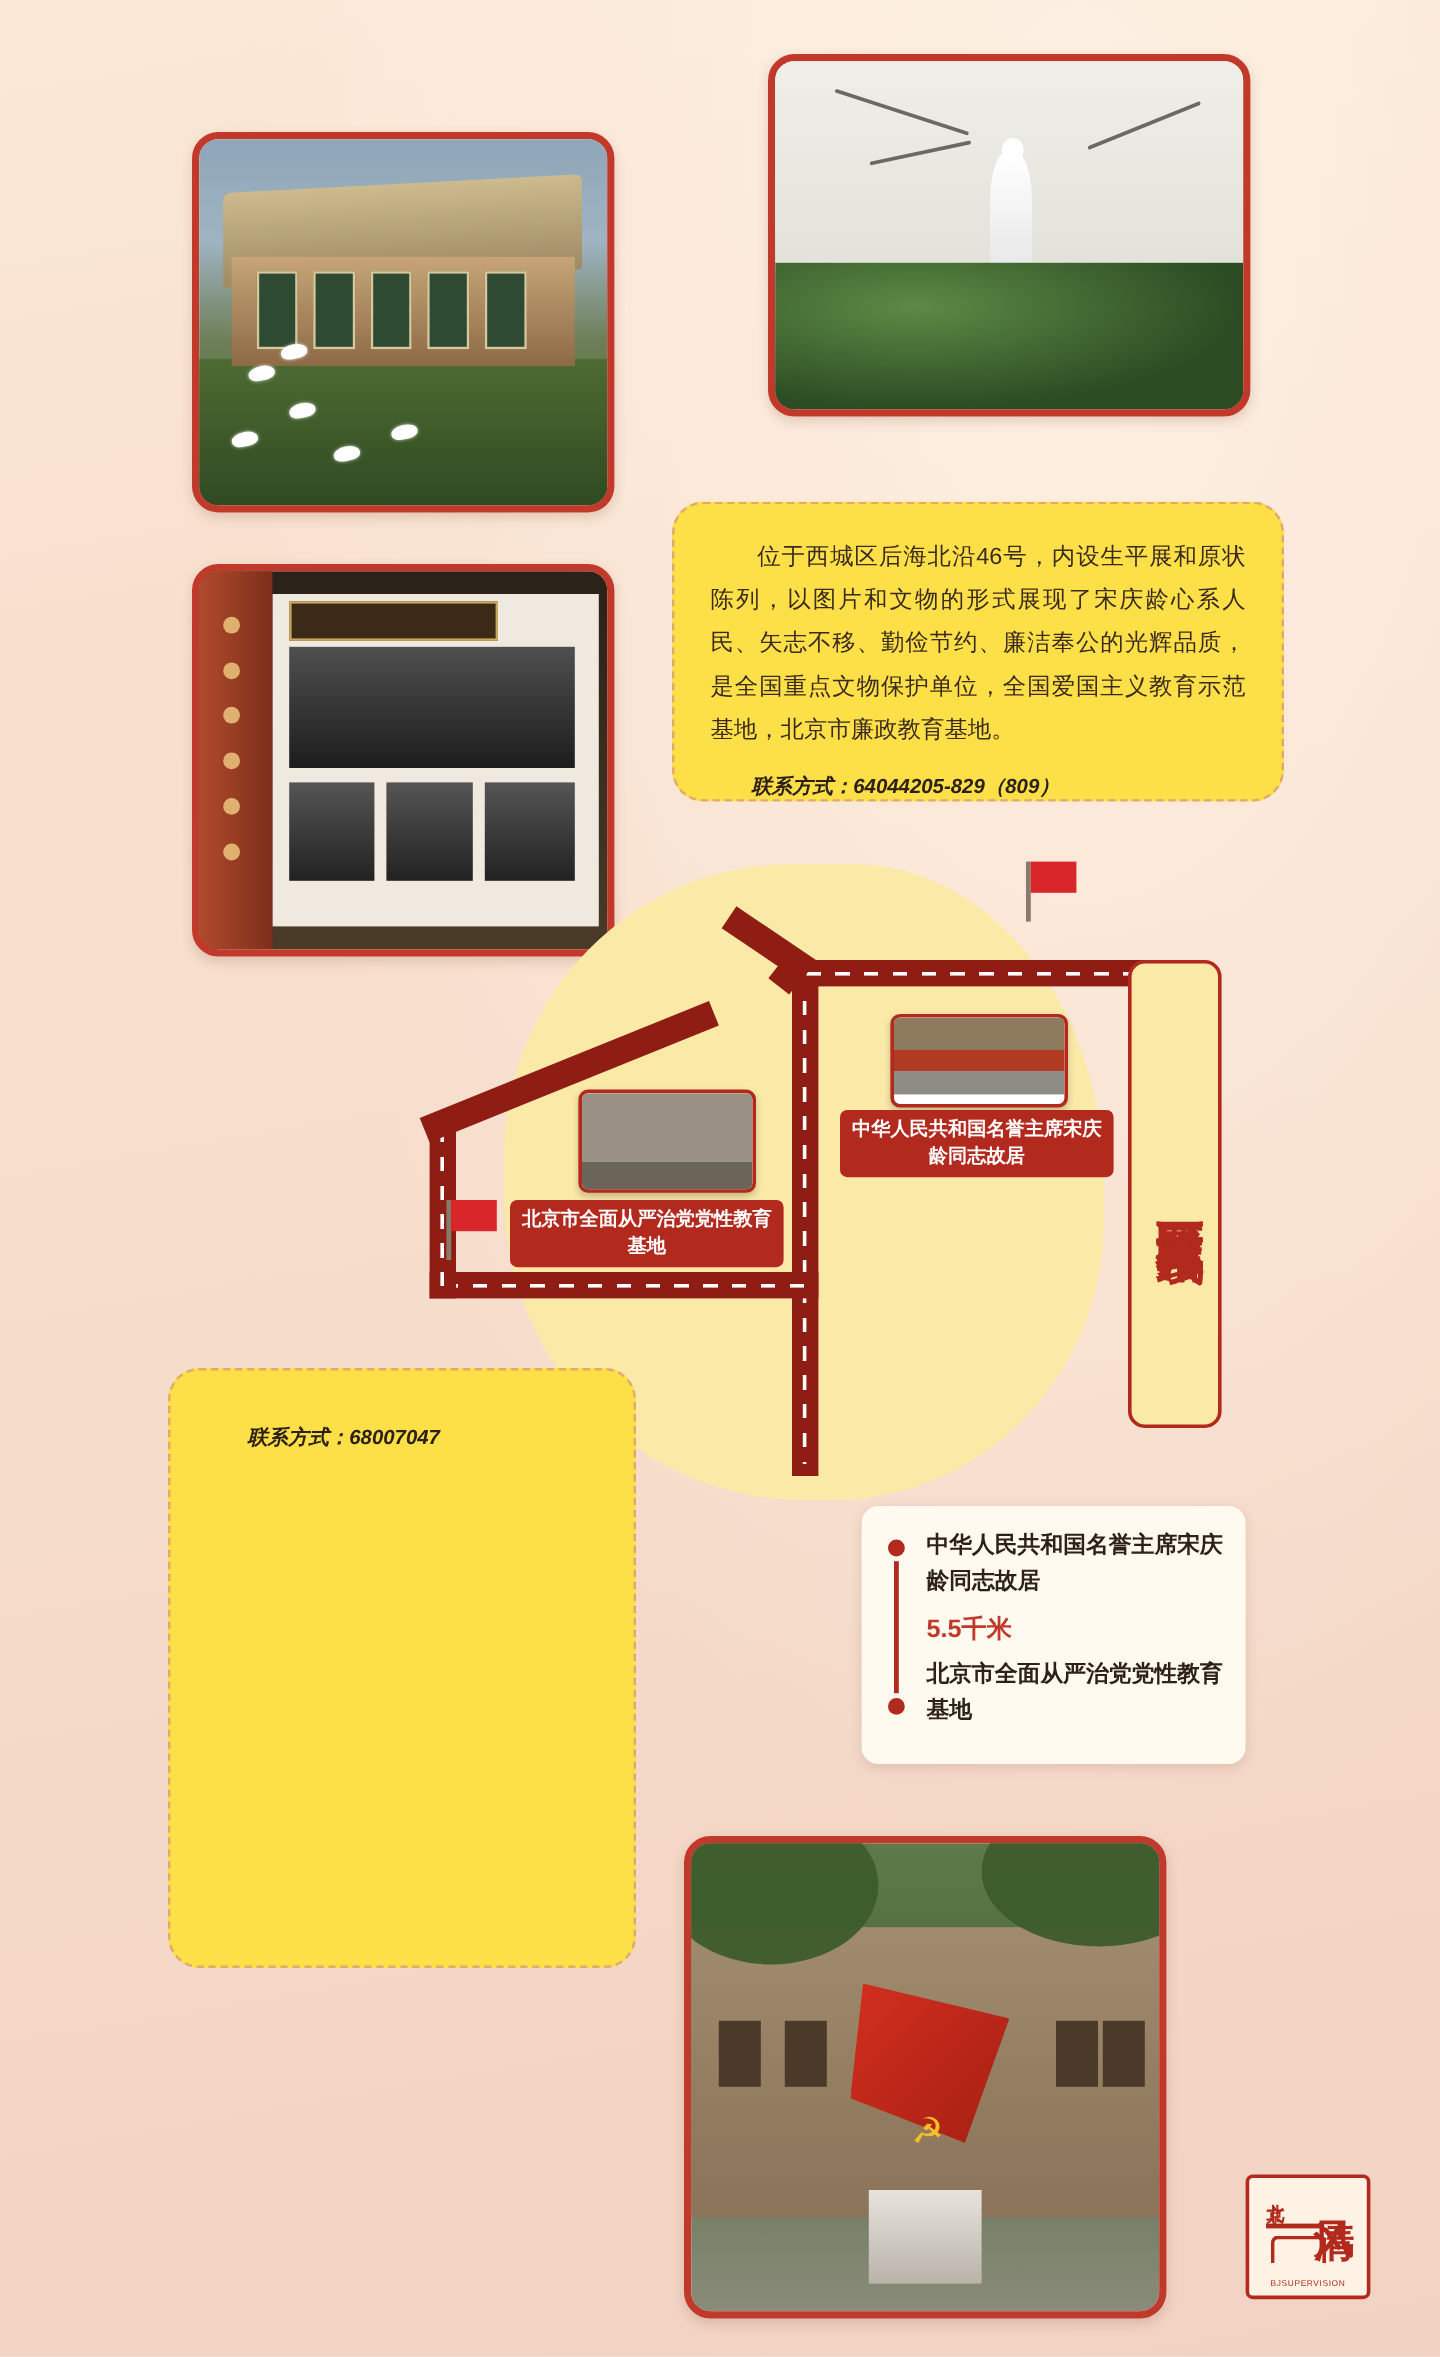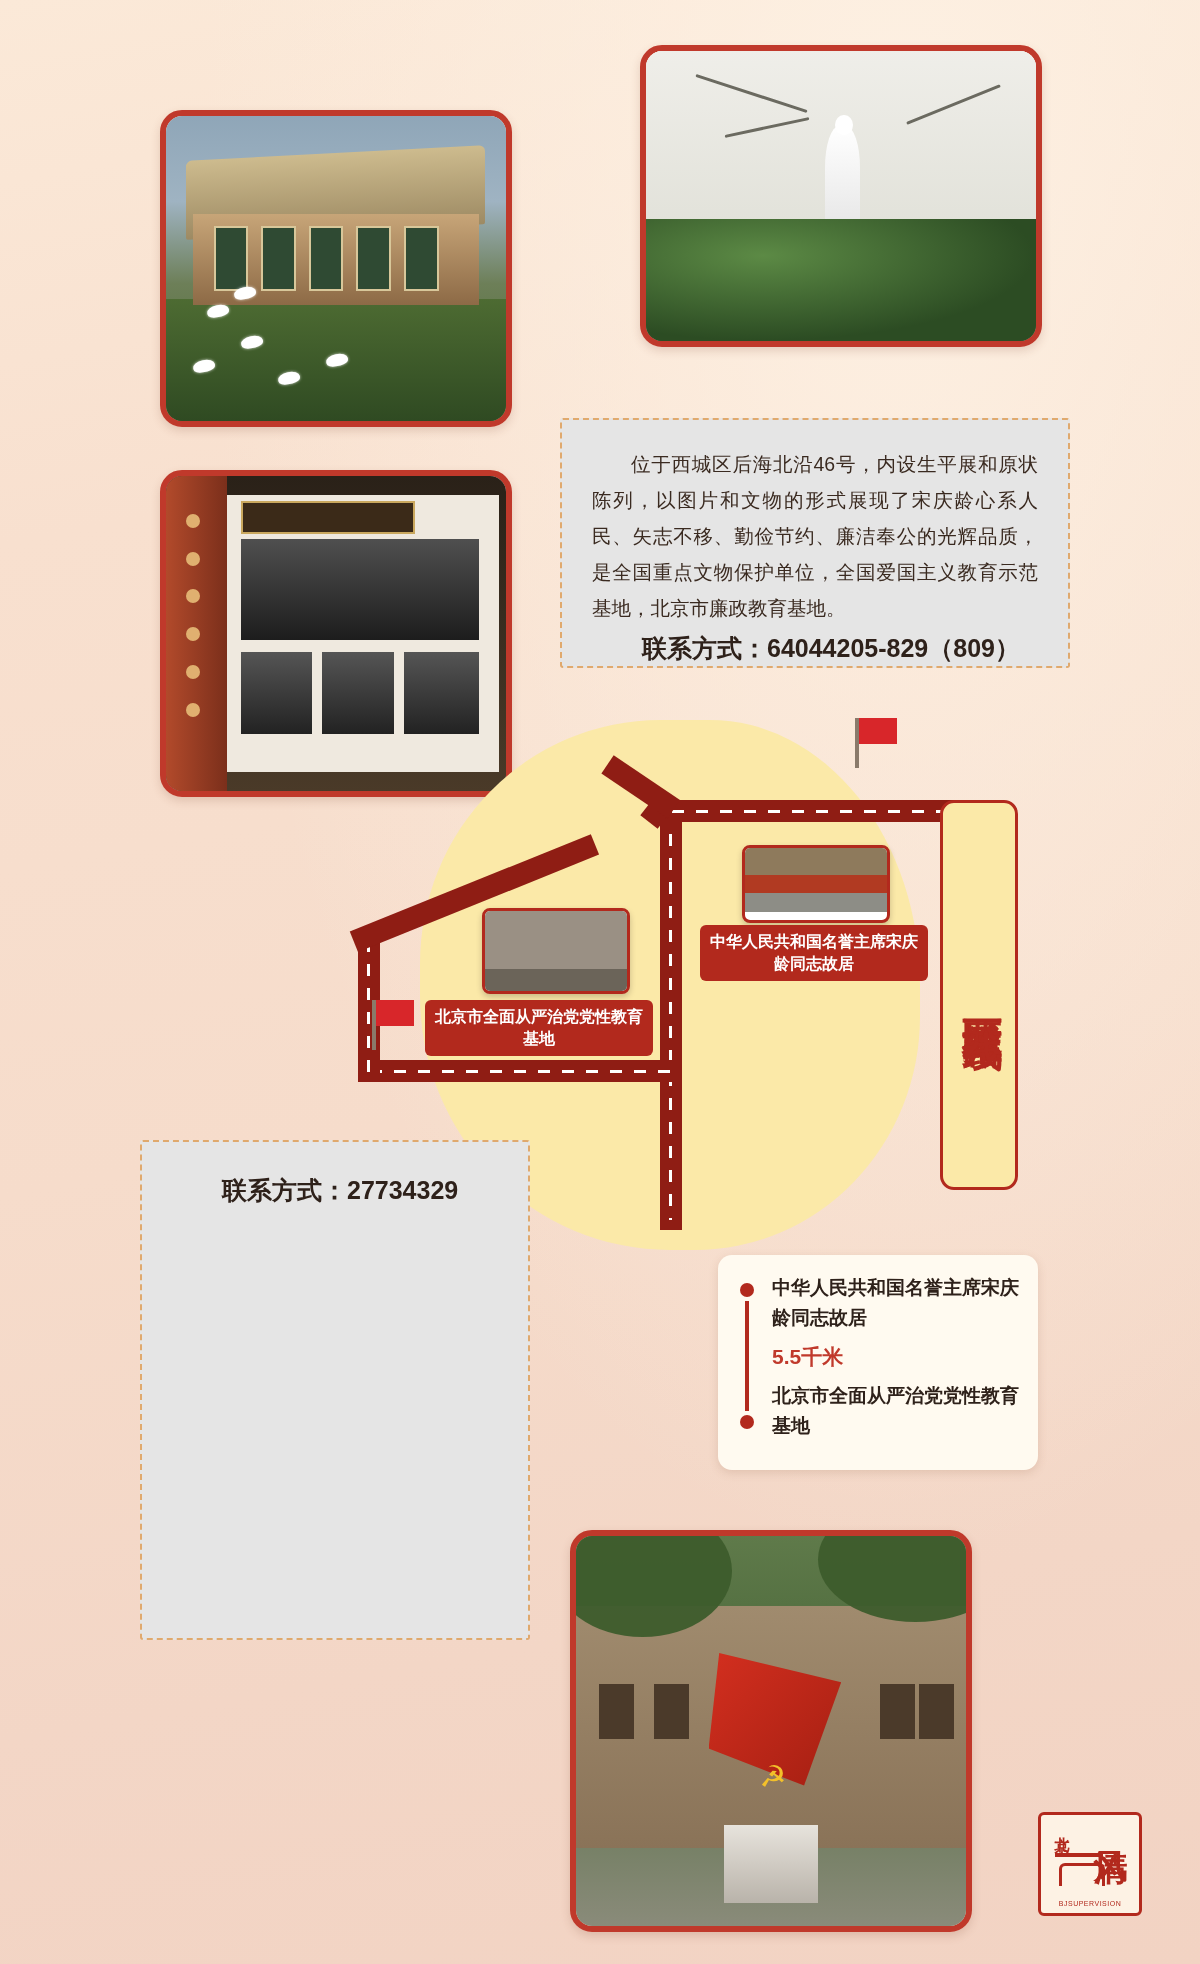--- a/index.html
+++ b/index.html
@@ -37,24 +37,24 @@
   #photo-exhibit .dot{position:absolute;left:6%;width:14px;height:14px;border-radius:50%;background:#e0b070;}
   
   #photo-sculpture .inner{background:linear-gradient(180deg,#5f7a4a 0%,#4d6a3c 35%,#8a8b7a 100%);}
   #photo-sculpture .build{position:absolute;left:0;top:18%;width:100%;height:62%;background:linear-gradient(180deg,#a08b6e,#8a7358);}
   #photo-sculpture .bw{position:absolute;background:#4b3a2a;width:9%;height:14%;}
   #photo-sculpture .tree{position:absolute;border-radius:50%;background:#3d5c2c;opacity:.95;}
   #photo-sculpture .flag{position:absolute;left:34%;top:30%;width:34%;height:34%;background:linear-gradient(135deg,#d32f1f,#a51f12);clip-path:polygon(8% 0,100% 22%,72% 100%,0 72%);}
   #photo-sculpture .base{position:absolute;left:38%;bottom:6%;width:24%;height:20%;background:linear-gradient(180deg,#e7e3dc,#b9b3aa);}
   #photo-sculpture .emblem{position:absolute;left:46%;top:58%;width:9%;height:9%;color:#f3c02a;font-size:30px;line-height:1;text-align:center;}
   
-  .card{position:absolute;background:#e5e5e5;border:2px dashed #e0a96d;border-radius:3px;box-sizing:border-box;}
+  .card{position:absolute;background:#fde047;border:2px dashed #e0a96d;border-radius:26px;box-sizing:border-box;}
   .card p{margin:0;color:#3a2a20;font-size:19.5px;line-height:36px;text-align:justify;}
   .card .indent{text-indent:2em;}
-  .card .contact{margin-top:6px;font-weight:bold;color:#2e211a;font-size:25px;text-indent:2em;}
+  .card .contact{margin-top:18px;font-weight:bold;color:#2e211a;font-size:17px;text-indent:2em;font-style:italic;}
   
   .mapblob{position:absolute;background:#fbe9a8;border-radius:48% 42% 45% 50%/46% 50% 44% 48%;}
   .road{position:absolute;background:#8f1d14;}
   .dashline{position:absolute;}
   .dashline.h{background-image:repeating-linear-gradient(90deg,#fff 0 12px,transparent 12px 24px);height:3px;}
   .dashline.v{background-image:repeating-linear-gradient(180deg,#fff 0 12px,transparent 12px 24px);width:3px;}
   .flagpin{position:absolute;}
   .flagpin .pole{position:absolute;left:0;top:0;width:4px;height:50px;background:#8a7a6a;}
   .flagpin .cloth{position:absolute;left:4px;top:0;width:38px;height:26px;background:#d8262a;}
   .sitebox{position:absolute;background:#fff;border:3px solid #b2291d;border-radius:8px;overflow:hidden;box-shadow:0 3px 6px rgba(0,0,0,.2);}
@@ -168,21 +168,21 @@
 <div class="sitelabel" style="left:700px;top:925px;width:228px;">中华人民共和国名誉主席宋庆龄同志故居</div>
 
 <div class="sitebox" style="left:482px;top:908px;width:142px;height:80px;">
   <div class="pic" style="height:80px;background:linear-gradient(180deg,#9a9084 0 72%,#6b6459 72% 100%);"></div>
 </div>
 <div class="sitelabel" style="left:425px;top:1000px;width:228px;">北京市全面从严治党党性教育基地</div>
 
 <div class="vtitle" style="left:940px;top:800px;width:78px;height:390px;">西城区推荐路线一</div>
 
 <div class="card" id="card-party" style="left:140px;top:1140px;width:390px;height:500px;padding:26px 30px;">
-  <div class="contact">联系方式：27734329</div>
+  <div class="contact">联系方式：68007047</div>
 </div>
 
 <div class="legend" style="left:718px;top:1255px;width:320px;height:215px;">
   <div class="dot" style="top:28px;"></div>
   <div class="bar" style="top:46px;height:110px;"></div>
   <div class="dot" style="top:160px;"></div>
   <div class="t">中华人民共和国名誉主席宋庆龄同志故居</div>
   <div class="dist">5.5千米</div>
   <div class="t">北京市全面从严治党党性教育基地</div>
 </div>

